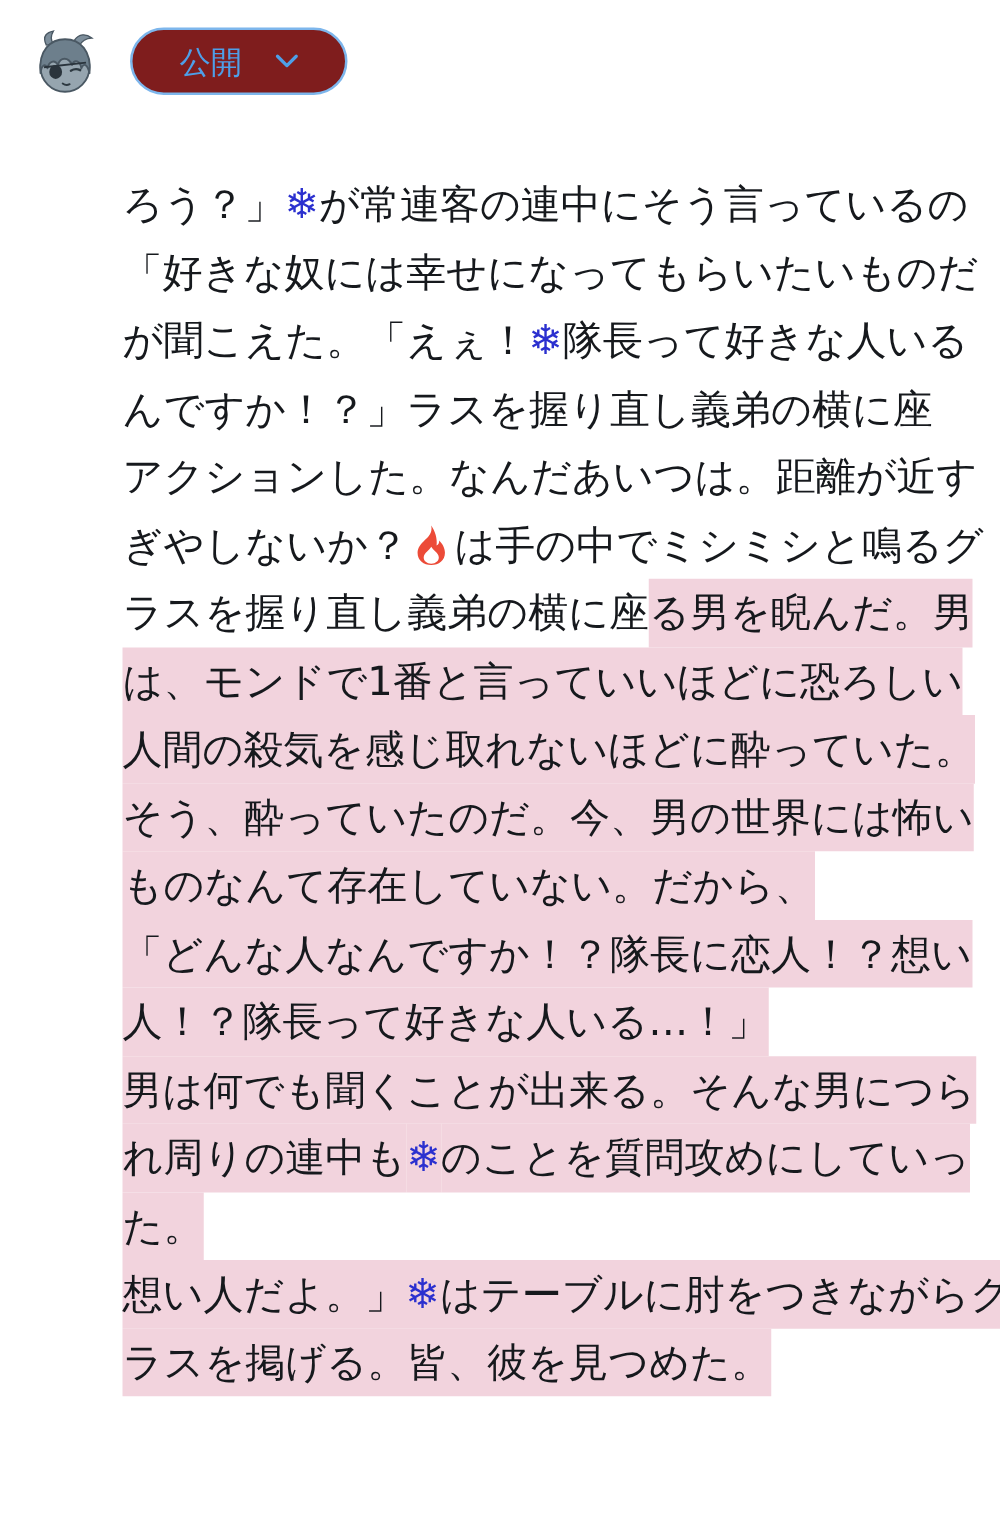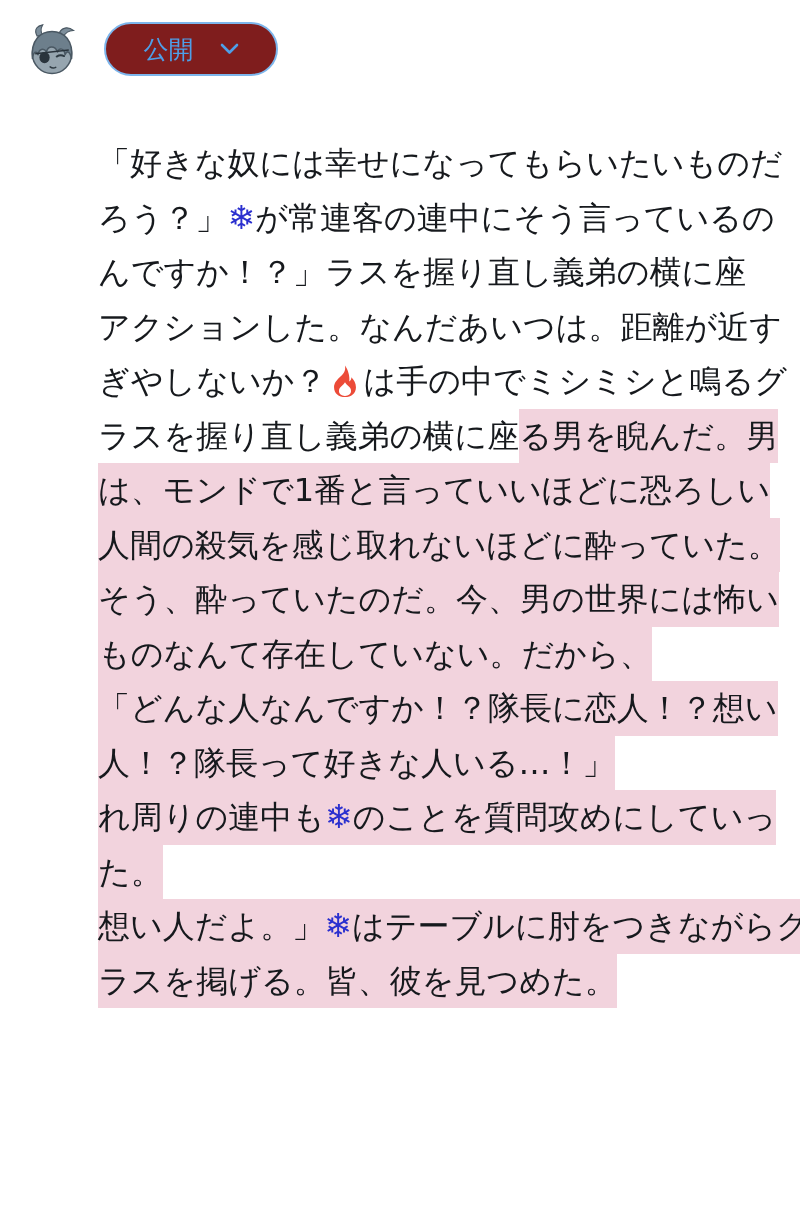--- a/index.html
+++ b/index.html
@@ -76,33 +76,35 @@
   </div>
 
   <button class="audience-btn">
     <span>公開</span>
     <svg class="chevron" width="19" height="12" viewBox="0 0 19 12" aria-hidden="true">
       <path d="M2 2 L9.5 9.5 L17 2" fill="none" stroke="currentColor" stroke-width="2.6" stroke-linecap="round" stroke-linejoin="round"></path>
     </svg>
   </button>
 
   <div class="text-area" id="textArea">
+      <div class="tline"><span class="seg">ろう？」</span><span class="seg snowflake">❄</span><span class="seg">が常連客の連中にそう言っているの</span></div>
       <div class="tline"><span class="seg">「好きな奴には幸せになってもらいたいものだ</span></div>
-      <div class="tline"><span class="seg">ろう？」</span><span class="seg snowflake">❄</span><span class="seg">が常連客の連中にそう言っているの</span></div>
+      <div class="tline"><span class="seg">が聞こえた。「えぇ！</span><span class="seg snowflake">❄</span><span class="seg">隊長って好きな人いる</span></div>
       <div class="tline"><span class="seg">んですか！？」ラスを握り直し義弟の横に座</span></div>
       <div class="tline"><span class="seg">アクションした。なんだあいつは。距離が近す</span></div>
       <div class="tline"><span class="seg">ぎやしないか？</span><span class="seg fire-wrap"><svg width="34" height="34" viewBox="0 0 36 36" aria-hidden="true">
     <path fill="currentColor" d="M18 1.5c1.2 6.8-2.6 9.6-5.6 12.5-3.2 3.1-6 6.3-6 10.6C6.4 31.3 11.6 35 18 35s11.6-3.7 11.6-10.4c0-4.5-2.4-8-4.9-10.5.2 2.2-.8 3.6-2.2 4.3.9-5.3-1.3-12.4-4.5-16.9z"></path>
     <path fill="#ffffff" d="M18 33.8c-3.8 0-6.4-2.3-6.4-5.2 0-2.4 1.4-3.8 2.9-5.2 1.1-1 2.3-2.1 3.5-4 1.2 1.9 2.4 3 3.5 4 1.5 1.4 2.9 2.8 2.9 5.2 0 2.9-2.6 5.2-6.4 5.2z"></path>
   </svg></span><span class="seg">は手の中でミシミシと鳴るグ</span></div>
       <div class="tline"><span class="seg">ラスを握り直し義弟の横に座</span><span class="seg hl">る男を睨んだ。男</span></div>
       <div class="tline"><span class="seg hl">は、モンドで1番と言っていいほどに恐ろしい</span></div>
       <div class="tline"><span class="seg hl">人間の殺気を感じ取れないほどに酔っていた。</span></div>
       <div class="tline"><span class="seg hl">そう、酔っていたのだ。今、男の世界には怖い</span></div>
       <div class="tline"><span class="seg hl">ものなんて存在していない。だから、</span></div>
       <div class="tline"><span class="seg hl">「どんな人なんですか！？隊長に恋人！？想い</span></div>
       <div class="tline"><span class="seg hl">人！？隊長って好きな人いる…！」</span></div>
+      <div class="tline"><span class="seg hl">男は何でも聞くことが出来る。そんな男につら</span></div>
       <div class="tline"><span class="seg hl">れ周りの連中も</span><span class="seg hl snowflake">❄</span><span class="seg hl">のことを質問攻めにしていっ</span></div>
       <div class="tline"><span class="seg hl">た。</span></div>
       <div class="tline"><span class="seg hl">想い人だよ。」</span><span class="seg hl snowflake">❄</span><span class="seg hl">はテーブルに肘をつきながらグ</span></div>
       <div class="tline"><span class="seg hl">ラスを掲げる。皆、彼を見つめた。</span></div>
     </div>
 </div>
 
 </body></html>

